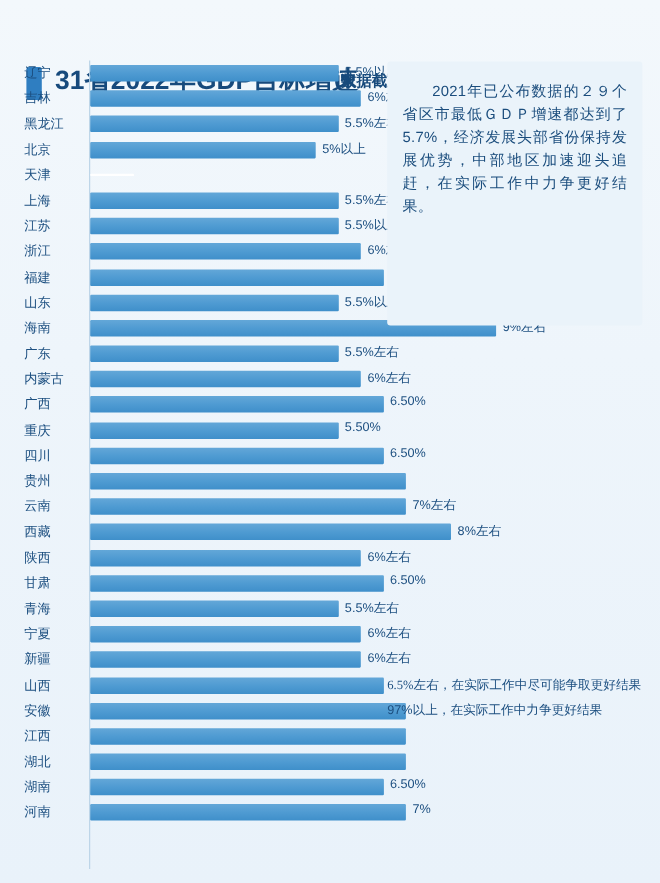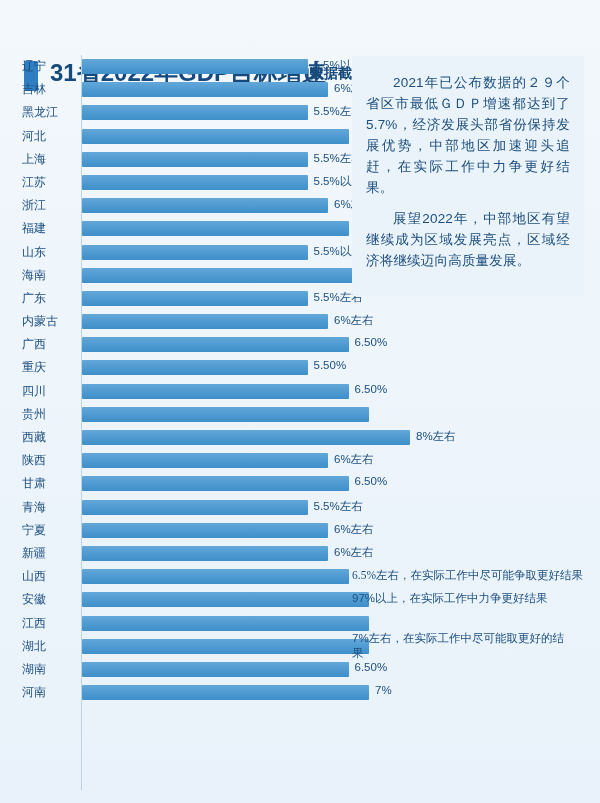--- a/index.html
+++ b/index.html
@@ -153,23 +153,27 @@
         <div class="cat">吉林</div>
         <div class="bar" style="width: 246px;"></div>
         <div class="val" style="left: 334px;">6%左右</div>
       </div>
       <div class="row">
         <div class="cat">黑龙江</div>
         <div class="bar" style="width: 225.5px;"></div>
         <div class="val" style="left: 313.5px;">5.5%左右</div>
       </div>
       <div class="row">
-        <div class="cat">河北</div>
-        <div class="bar" style="width: 266.5px;"></div>
-        <div class="val" style="left: 354.5px;">6.50%</div>
+        <div class="cat">北京</div>
+        <div class="bar" style="width: 205px;"></div>
+        <div class="val" style="left: 293px;">5%以上</div>
+      </div>
+      <div class="row">
+        <div class="cat">天津</div>
+        <div class="bar thin" style="width: 40px;"></div>
       </div>
       <div class="row">
         <div class="cat">上海</div>
         <div class="bar" style="width: 225.5px;"></div>
         <div class="val" style="left: 313.5px;">5.5%左右</div>
       </div>
       <div class="row">
         <div class="cat">江苏</div>
         <div class="bar" style="width: 225.5px;"></div>
         <div class="val" style="left: 313.5px;">5.5%以上</div>
@@ -217,20 +221,25 @@
       <div class="row">
         <div class="cat">四川</div>
         <div class="bar" style="width: 266.5px;"></div>
         <div class="val" style="left: 354.5px;">6.50%</div>
       </div>
       <div class="row">
         <div class="cat">贵州</div>
         <div class="bar" style="width: 287px;"></div>
       </div>
       <div class="row">
+        <div class="cat">云南</div>
+        <div class="bar" style="width: 287px;"></div>
+        <div class="val" style="left: 375px;">7%左右</div>
+      </div>
+      <div class="row">
         <div class="cat">西藏</div>
         <div class="bar" style="width: 328px;"></div>
         <div class="val" style="left: 416px;">8%左右</div>
       </div>
       <div class="row">
         <div class="cat">陕西</div>
         <div class="bar" style="width: 246px;"></div>
         <div class="val" style="left: 334px;">6%左右</div>
       </div>
       <div class="row">
@@ -263,32 +272,30 @@
         <div class="bar" style="width: 287px;"></div>
         <div class="val" style="left: 352px;">97%以上，在实际工作中力争更好结果</div>
       </div>
       <div class="row">
         <div class="cat">江西</div>
         <div class="bar" style="width: 287px;"></div>
       </div>
       <div class="row">
         <div class="cat">湖北</div>
         <div class="bar" style="width: 287px;"></div>
-        <div class="val" style="top: -4px; width: 215px; white-space: normal; line-height: 15px; left: 352px;">7%左右，在实际工作中尽可能取更好的结果</div>
       </div>
       <div class="row">
         <div class="cat">湖南</div>
         <div class="bar" style="width: 266.5px;"></div>
         <div class="val" style="left: 354.5px;">6.50%</div>
       </div>
       <div class="row">
         <div class="cat">河南</div>
         <div class="bar" style="width: 287px;"></div>
         <div class="val" style="left: 375px;">7%</div>
       </div>
     </div>
 
   <div class="callout">
     <p>2021年已公布数据的２９个省区市最低ＧＤＰ增速都达到了5.7%，经济发展头部省份保持发展优势，中部地区加速迎头追赶，在实际工作中力争更好结果。</p>
-    <p>展望2022年，中部地区有望继续成为区域发展亮点，区域经济将继续迈向高质量发展。</p>
   </div>
 
 </div>
 
 </body></html>

